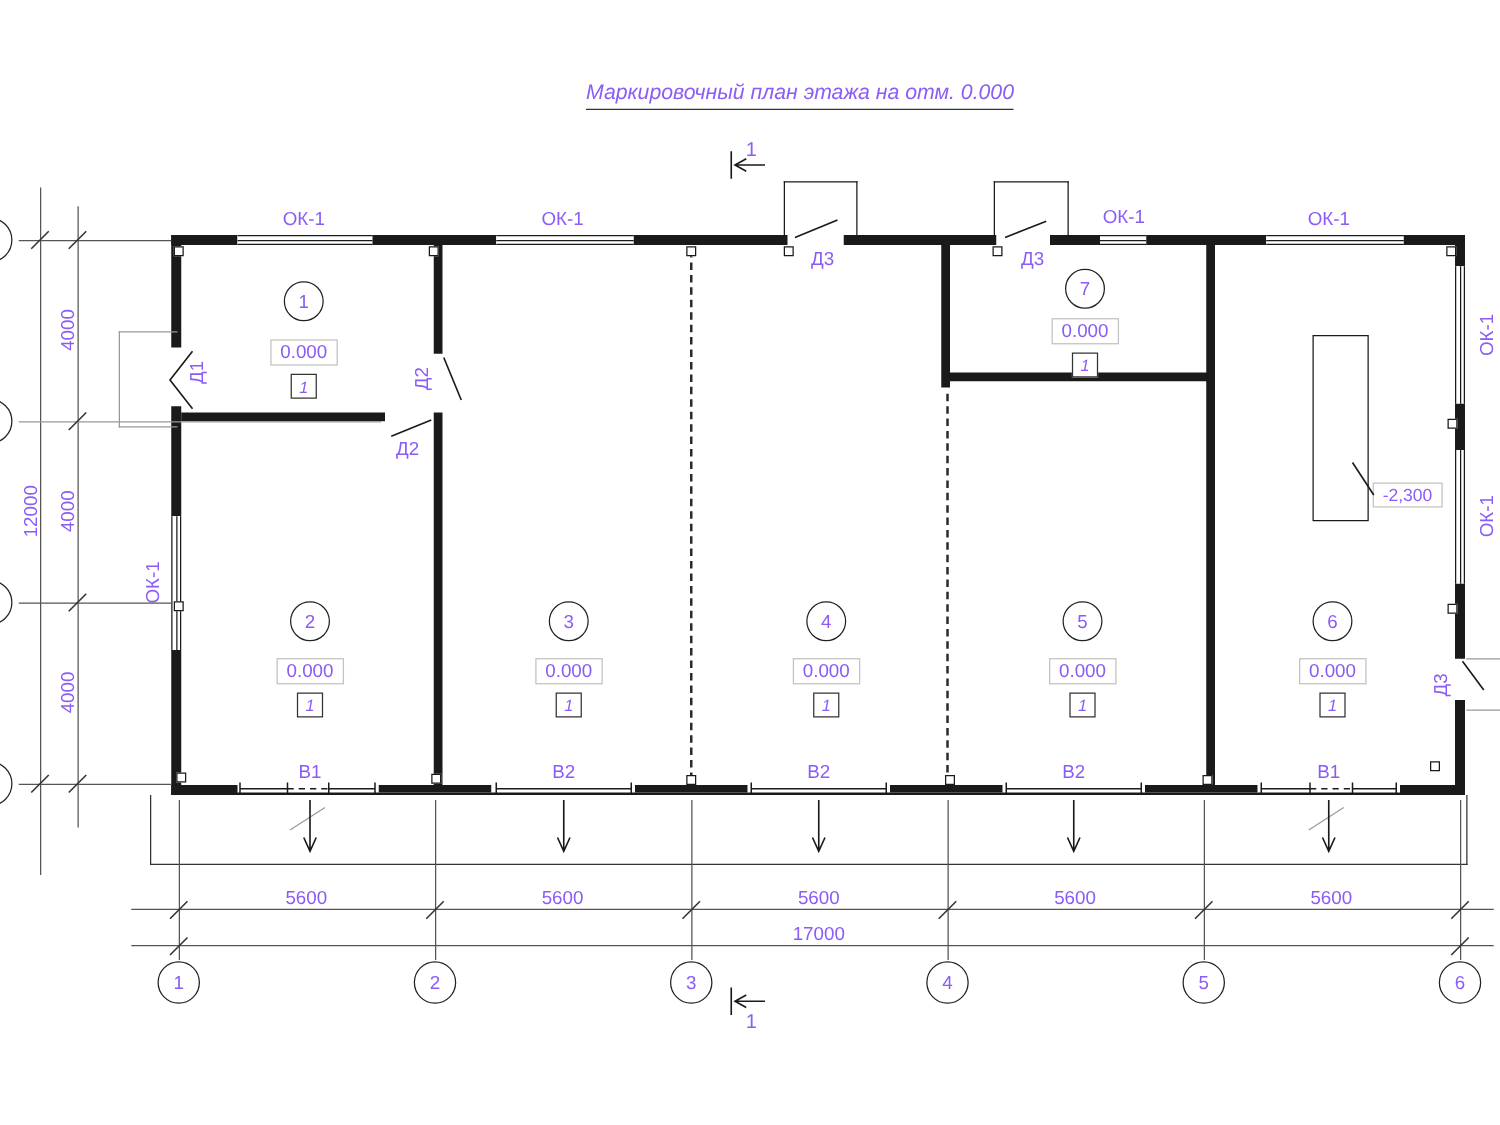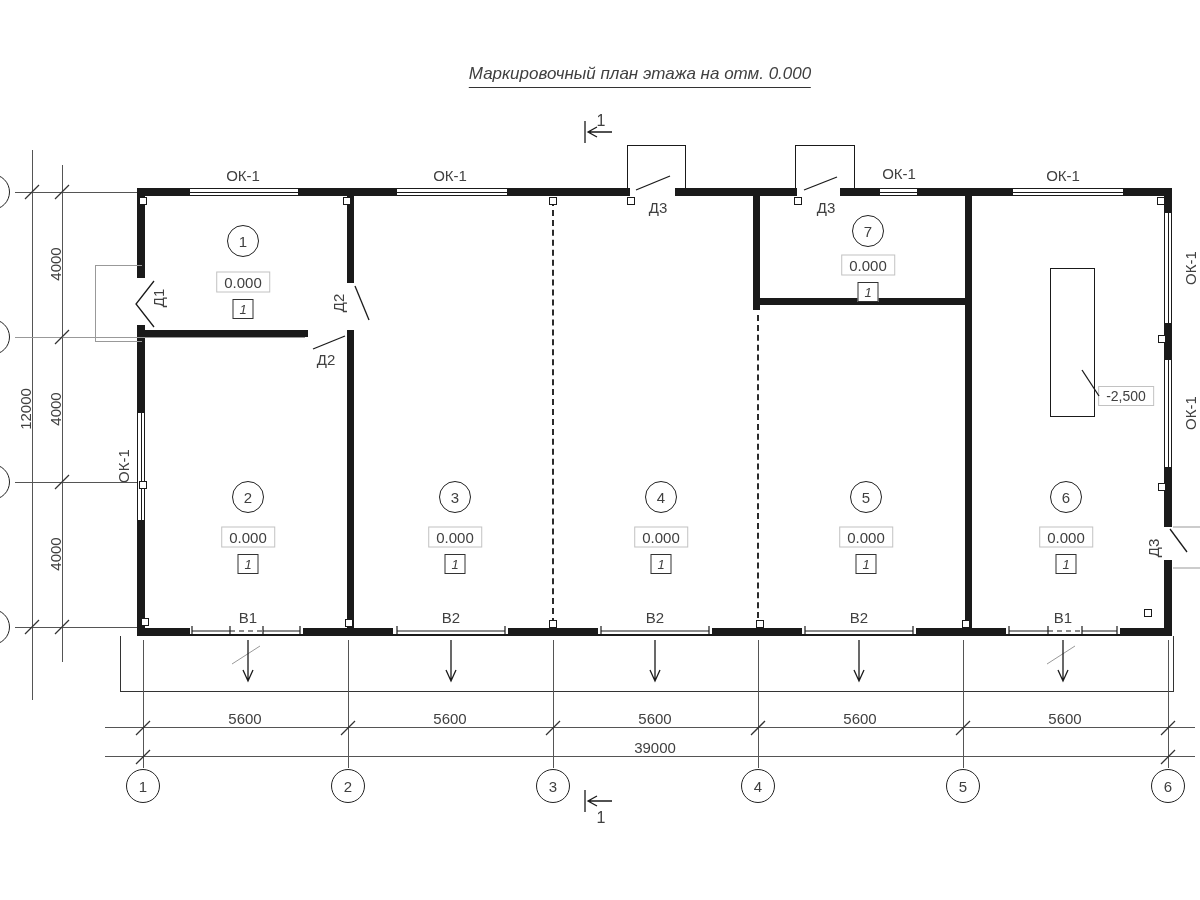--- a/index.html
+++ b/index.html
@@ -1,17 +1,17 @@
 <!DOCTYPE html>
 <html><head>
 <meta charset="utf-8">
 <style>
   html,body{margin:0;padding:0;background:#fff;}
   #canvas{position:relative;width:1200px;height:900px;background:#ffffff;overflow:hidden;
-          font-family:"Liberation Sans",sans-serif;color:#404040;}
+          font-family:"Liberation Sans",sans-serif;color:#8b5cf6;}
   .abs{position:absolute;}
   .wall{position:absolute;background:#1a1a1a;}
   .thin{position:absolute;background:#1a1a1a;}
   .dimline{position:absolute;background:#555;}
   .grayline{position:absolute;background:#999;}
   .winh{position:absolute;height:8px;box-sizing:border-box;background:#fff;
         border-top:1.5px solid #1a1a1a;border-bottom:1.5px solid #1a1a1a;}
   .winh::after{content:"";position:absolute;left:0;right:0;top:2.5px;height:1px;background:#1a1a1a;}
   .winv{position:absolute;width:8px;box-sizing:border-box;background:#fff;
         border-left:1.5px solid #1a1a1a;border-right:1.5px solid #1a1a1a;}
@@ -82,21 +82,21 @@
   <div class="wall" style="left:757px;top:298px;width:211px;height:7px"></div>
   <div class="wall" style="left:965px;top:196px;width:7px;height:432px"></div>
   <div class="dashv" style="left:552px;top:200px;height:424px"></div>
   <div class="dashv" style="left:757px;top:315px;height:313px"></div>
 
   <div class="porch" style="left:627px;top:145px;width:57px;height:43px"></div>
   <div class="porch" style="left:795px;top:145px;width:58px;height:43px"></div>
   <div class="porchL" style="left:95px;top:265px;width:46px;height:75px"></div>
 
   <div class="pit" style="left:1050px;top:268px;width:43px;height:147px"></div>
-  <div class="ebox" style="left:1126px;top:396px;font-size:14px">-2,500</div>
+  <div class="ebox" style="left:1126px;top:396px;font-size:14px">-2,300</div>
 
   <div class="abs" style="left:120px;top:636px;width:1052px;height:55px;border-left:1px solid #333;border-right:1px solid #333;border-bottom:1px solid #333"></div>
 
   <div class="jsq" style="left:139px;top:197px"></div>
   <div class="jsq" style="left:343px;top:197px"></div>
   <div class="jsq" style="left:549px;top:197px"></div>
   <div class="jsq" style="left:627px;top:197px"></div>
   <div class="jsq" style="left:794px;top:197px"></div>
   <div class="jsq" style="left:1157px;top:197px"></div>
   <div class="jsq" style="left:1158px;top:335px"></div>
@@ -173,21 +173,21 @@
   <div class="dimline" style="left:15px;top:192px;width:122px;height:1px"></div>
   <div class="grayline" style="left:15px;top:337px;width:290px;height:1px"></div>
   <div class="dimline" style="left:15px;top:482px;width:122px;height:1px"></div>
   <div class="dimline" style="left:15px;top:627px;width:122px;height:1px"></div>
 
   <div class="lbl" style="left:245px;top:710px">5600</div>
   <div class="lbl" style="left:450px;top:710px">5600</div>
   <div class="lbl" style="left:655px;top:710px">5600</div>
   <div class="lbl" style="left:860px;top:710px">5600</div>
   <div class="lbl" style="left:1065px;top:710px">5600</div>
-  <div class="lbl" style="left:655px;top:739px">39000</div>
+  <div class="lbl" style="left:655px;top:739px">17000</div>
   <div class="vlbl" style="left:55px;top:264px">4000</div>
   <div class="vlbl" style="left:55px;top:409px">4000</div>
   <div class="vlbl" style="left:55px;top:554px">4000</div>
   <div class="vlbl" style="left:25px;top:409px">12000</div>
 
   <div class="gbub" style="left:126px;top:769px">1</div>
   <div class="gbub" style="left:331px;top:769px">2</div>
   <div class="gbub" style="left:536px;top:769px">3</div>
   <div class="gbub" style="left:741px;top:769px">4</div>
   <div class="gbub" style="left:946px;top:769px">5</div>

